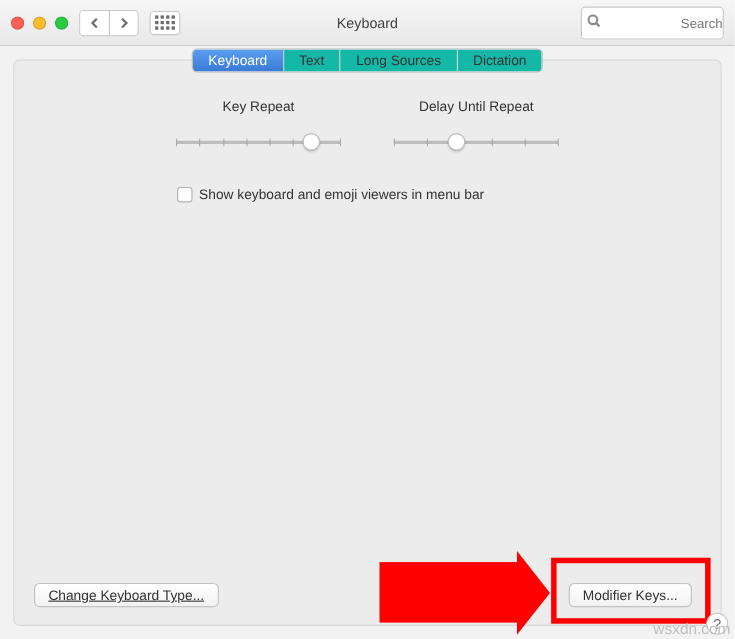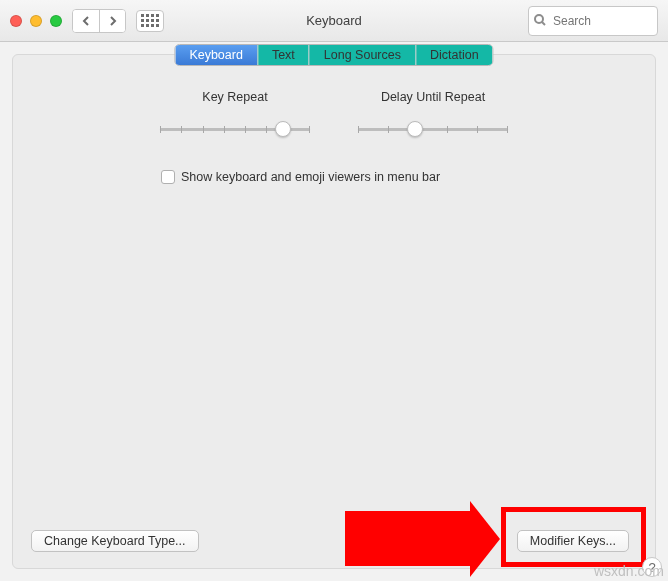--- a/index.html
+++ b/index.html
@@ -16,21 +16,21 @@
     .nav-btn + .nav-btn { border-left: 1px solid #c7c7c7; }
     .nav-btn svg { stroke:#6d6d6d; stroke-width:2; fill:none; }
 
     .apps-btn { width: 28px; height: 22px; margin-left: 10px; border:1px solid #c7c7c7; border-radius:4px; background:#fff; display:flex; align-items:center; justify-content:center; }
     .apps-grid { display:grid; grid-template-columns:repeat(4,3px); grid-auto-rows:3px; gap:2px; }
     .apps-grid span { background:#6d6d6d; width:3px; height:3px; }
 
     .title { position: absolute; left: 50%; transform: translateX(-50%); font-size: 13px; color: #414141; }
 
     .search-wrap { margin-left: auto; position: relative; }
-    .search { width: 130px; height: 30px; border:1px solid #c7c7c7; border-radius:4px; background:#fff; padding-left: 24px; font-size: 12px; color:#777; }
+    .search { width: 130px; height: 30px; border:1px solid #c7c7c7; border-radius:4px; background:#fff; padding-left: 24px; font-size: 12px; color:#777;text-align:right; }
     .search-icon-pos { position:absolute; left:6px; top:50%; transform:translateY(-50%); }
     .search-icon-pos svg { stroke:#8d8d8d; stroke-width:2; fill:none; }
 
     
     .content { background: #f2f2f2; height: calc(100% - 42px); position: relative; padding: 12px; }
     .panel { background: #ececec; border: 1px solid #d8d8d8; border-radius: 6px; width: 100%; height: 100%; position: relative; }
 
     
     .tabs { position:absolute; top:-11px; left:50%; transform:translateX(-50%); display:flex; border:1px solid #b8b8b8; border-radius:5px; overflow:hidden; background:#fff; }
     .tab { padding: 3px 14px; font-size: 12.5px; background:#14b8a6; color:#333; border:none; }
@@ -49,21 +49,21 @@
     .slider-labels { display:flex; justify-content:space-between; font-size:10.5px; color:#666; margin-top:6px; }
     .off-label { margin-right:6px; }
 
     
     .checkbox-row { display:flex; align-items:center; justify-content:flex-start; margin: 26px 0 0 148px; gap:6px; }
     .chk { width:14px; height:14px; border:1px solid #b0b0b0; border-radius:3px; background:#fff; }
     .chk-label { font-size: 12.5px; color:#333; }
 
     
     .btn { position:absolute; bottom: 16px; padding: 3px 12px; font-size: 12.5px; background: linear-gradient(#ffffff,#f2f2f2); border:1px solid #c2c2c2; border-radius:5px; color:#333; }
-    .btn-left { left: 18px; }
+    .btn-left { left: 18px; text-decoration: underline; }
     .btn-right { right: 26px; }
 
     
     .help { position:absolute; bottom: 4px; right: 6px; width:20px; height:20px; border-radius:50%; border:1px solid #c8c8c8; background:#fff; display:flex; align-items:center; justify-content:center; font-size:13px; color:#6d6d6d; }
 
     
     .red-arrow-box { position:absolute; bottom: 2px; left: 332px; width: 125px; height: 55px; background:#ff0000; }
     .red-arrow-box:after { content:""; position:absolute; right:-30px; top:50%; transform:translateY(-50%); border-left:30px solid #ff0000; border-top:38px solid transparent; border-bottom:38px solid transparent; }
     .red-outline { position:absolute; bottom: 1px; right: 9px; width: 145px; height: 60px; border: 5px solid #ff0000; }
 

